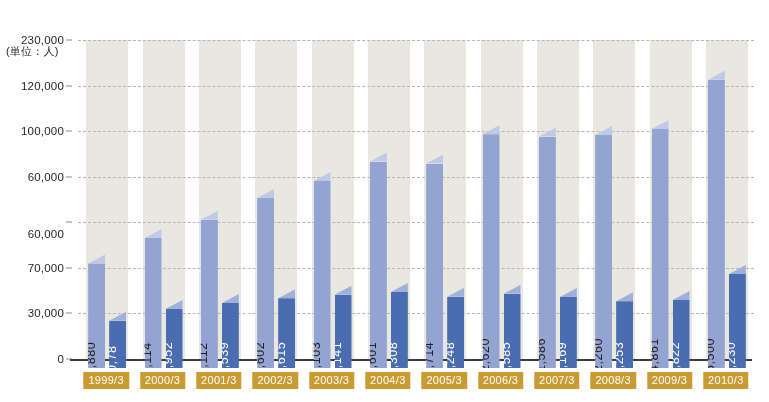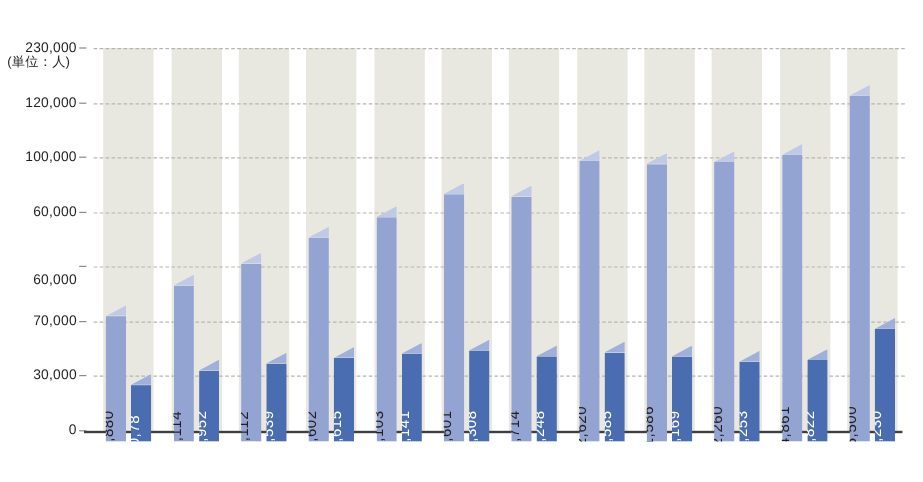--- a/index.html
+++ b/index.html
@@ -243,14 +243,28 @@
         </div>
       </div>
       <div class="bar dark" style="left: 650.833px; width: 17px; height: 102.945px; bottom: 5px;">
         <div class="top" style="top: 0px; height: 9px; clip-path: polygon(0px 100%, 100% 0px, 100% 100%, 0px 100%);"></div>
         <div class="front" style="height: 93.9455px; bottom: 0px; clip-path: polygon(0px 0px, 100% 0px, 100% 100%, 0px 100%);">
           <div class="vlabel">41,230</div>
         </div>
       </div>
     </div>
 
+  <div class="xlabels" id="xlabels">
+      <div class="xbadge" style="left: 28.1667px;">1999/3</div>
+      <div class="xbadge" style="left: 84.5px;">2000/3</div>
+      <div class="xbadge" style="left: 140.833px;">2001/3</div>
+      <div class="xbadge" style="left: 197.167px;">2002/3</div>
+      <div class="xbadge" style="left: 253.5px;">2003/3</div>
+      <div class="xbadge" style="left: 309.833px;">2004/3</div>
+      <div class="xbadge" style="left: 366.167px;">2005/3</div>
+      <div class="xbadge" style="left: 422.5px;">2006/3</div>
+      <div class="xbadge" style="left: 478.833px;">2007/3</div>
+      <div class="xbadge" style="left: 535.167px;">2008/3</div>
+      <div class="xbadge" style="left: 591.5px;">2009/3</div>
+      <div class="xbadge" style="left: 647.833px;">2010/3</div>
+    </div>
 
 </div>
 
 </body></html>

